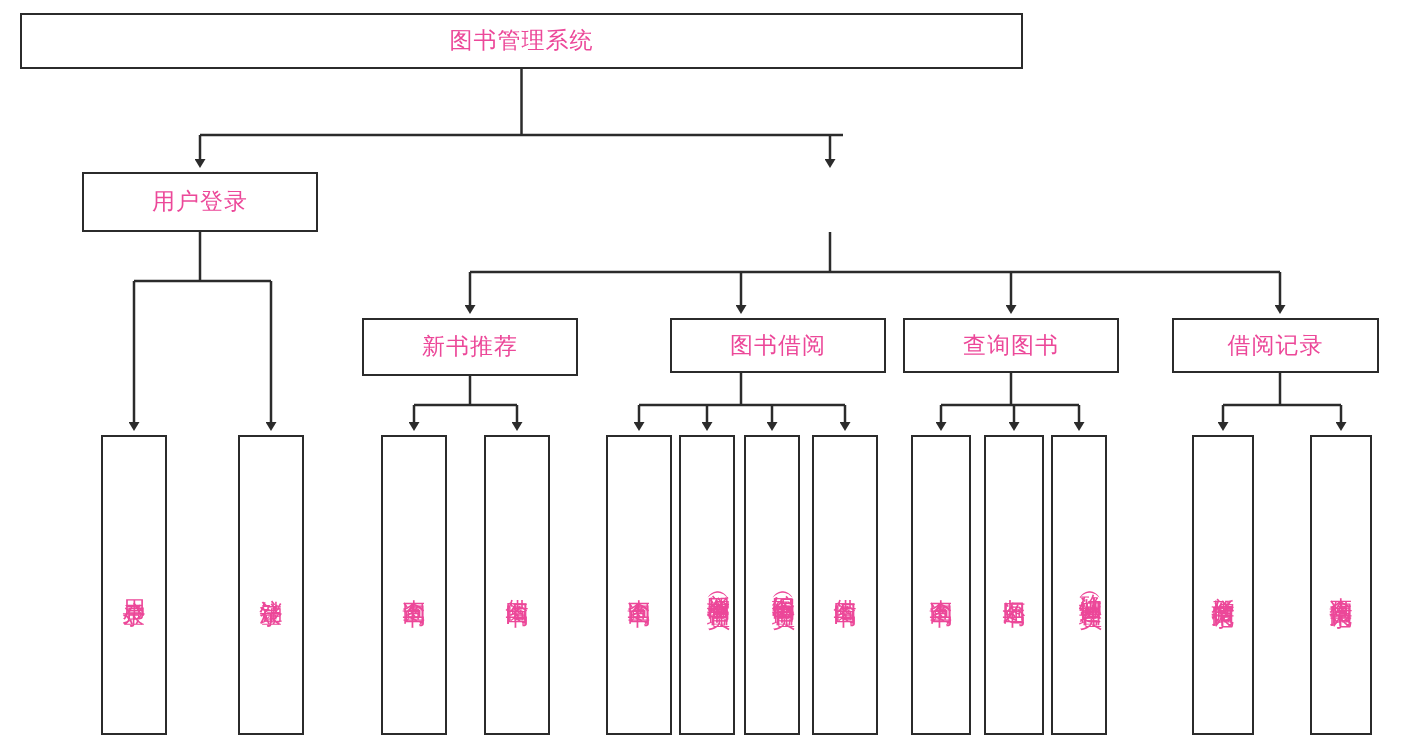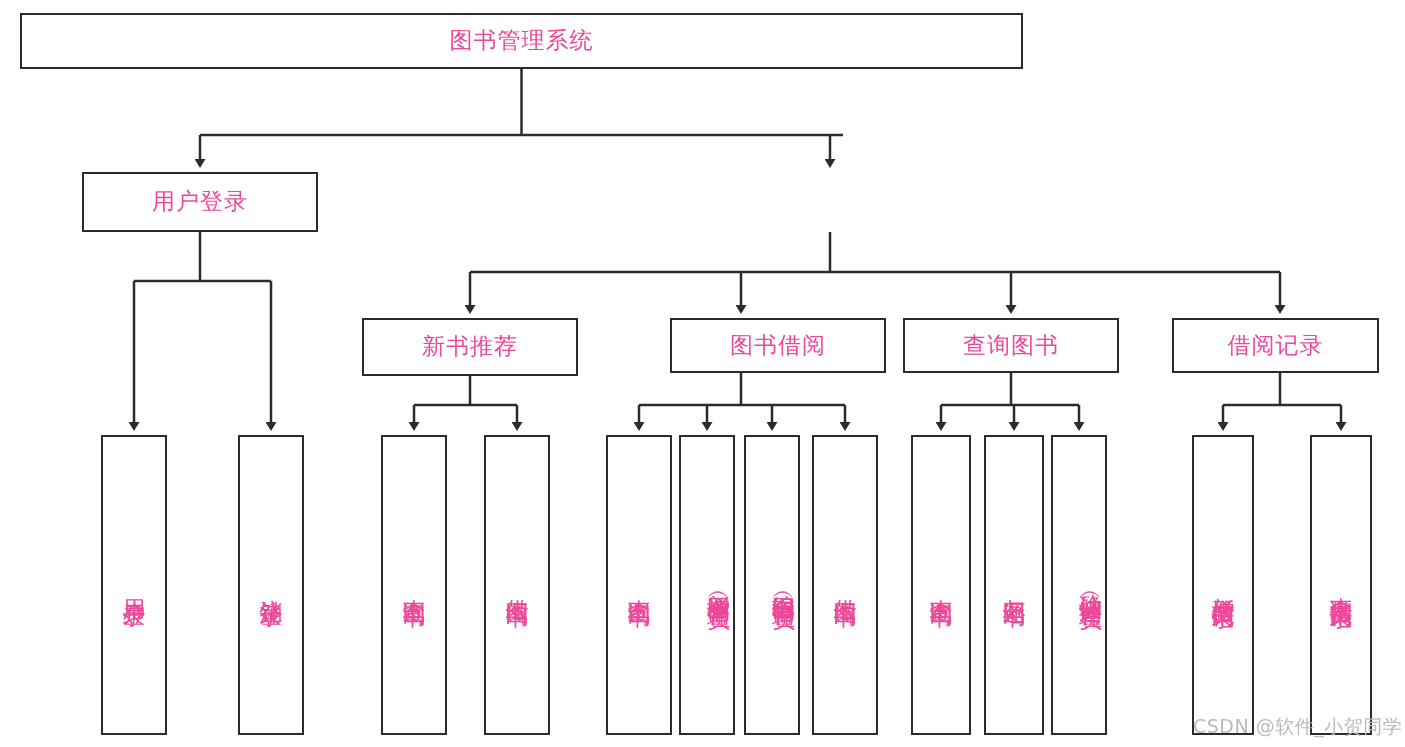--- a/index.html
+++ b/index.html
@@ -134,14 +134,13 @@
   <div class="node node-v center-v" style="left: 606px; top: 435px; width: 66px; height: 300px;">查询图书</div>
   <div class="node node-v" style="left: 679px; top: 435px; width: 56px; height: 300px;">新增图书（管理员）</div>
   <div class="node node-v" style="left: 744px; top: 435px; width: 56px; height: 300px;">编辑图书（管理员）</div>
   <div class="node node-v center-v" style="left: 812px; top: 435px; width: 66px; height: 300px;">借阅图书</div>
   <div class="node node-v center-v" style="left: 911px; top: 435px; width: 60px; height: 300px;">查询图书</div>
   <div class="node node-v center-v" style="left: 984px; top: 435px; width: 60px; height: 300px;">归还图书</div>
   <div class="node node-v" style="left: 1051px; top: 435px; width: 56px; height: 300px;">确认归还（管理员）</div>
   <div class="node node-v center-v" style="left: 1192px; top: 435px; width: 62px; height: 300px;">新增借阅记录</div>
   <div class="node node-v center-v" style="left: 1310px; top: 435px; width: 62px; height: 300px;">查询借阅记录</div>
 
-  <div class="watermark" style="left:1193px; top:714px;">CSDN @软件_小贺同学</div>
 </div>
 
 </body></html>

